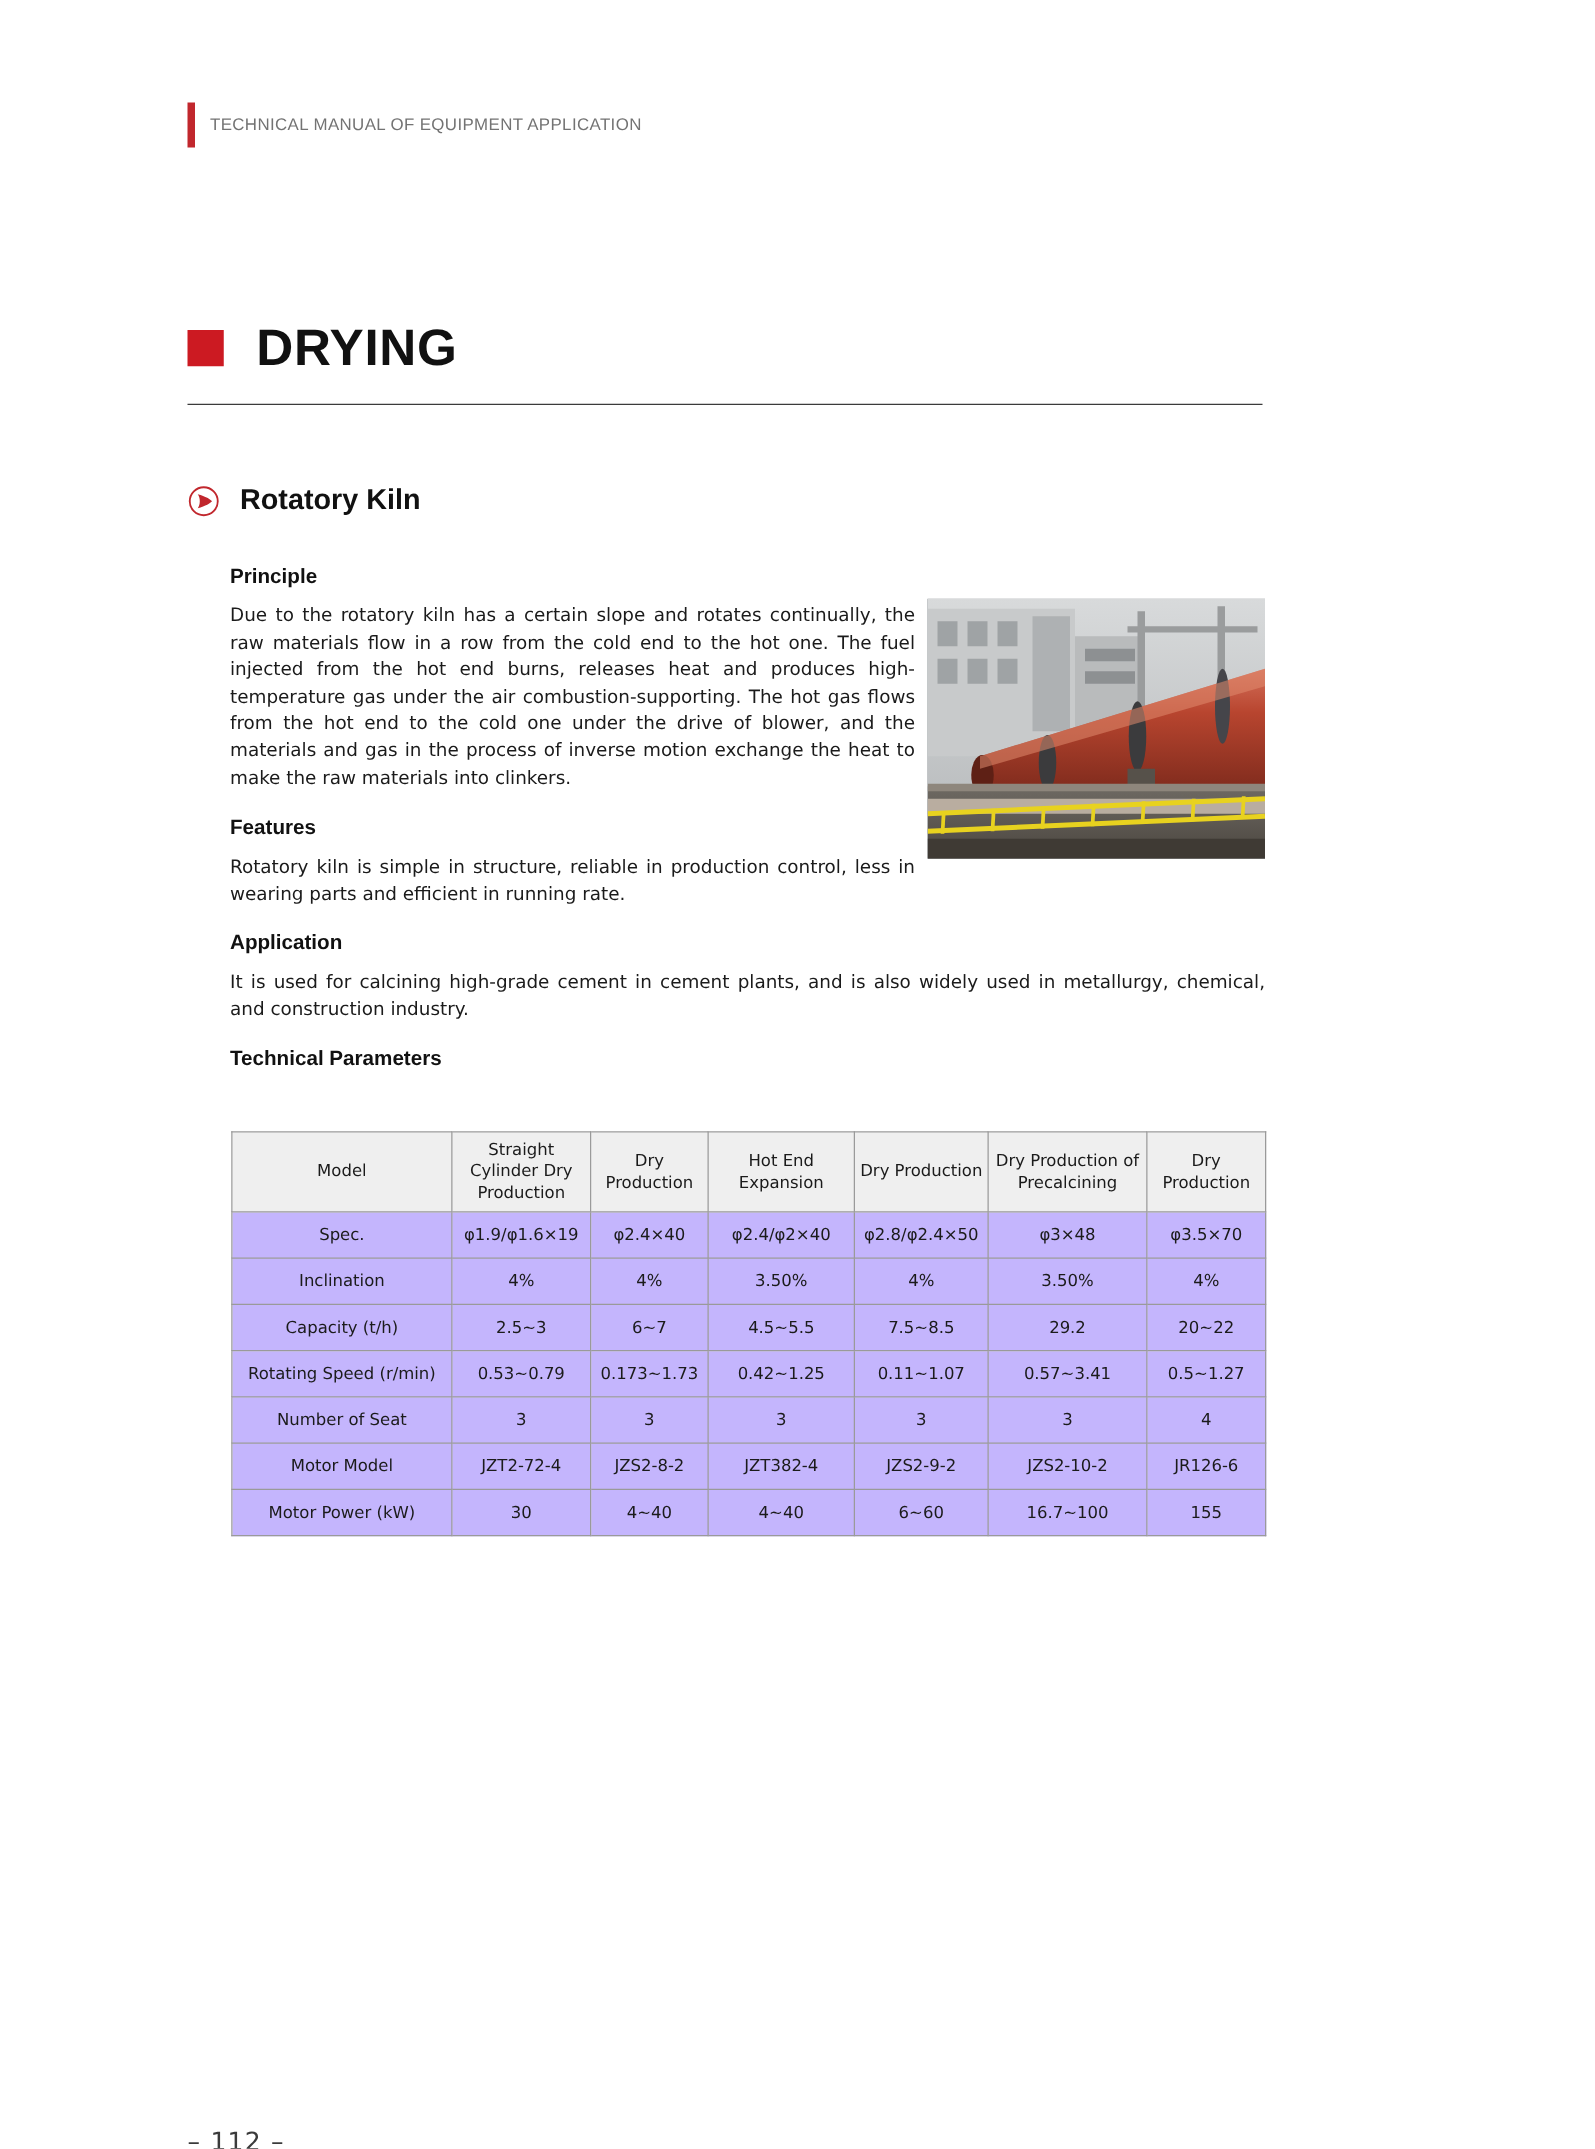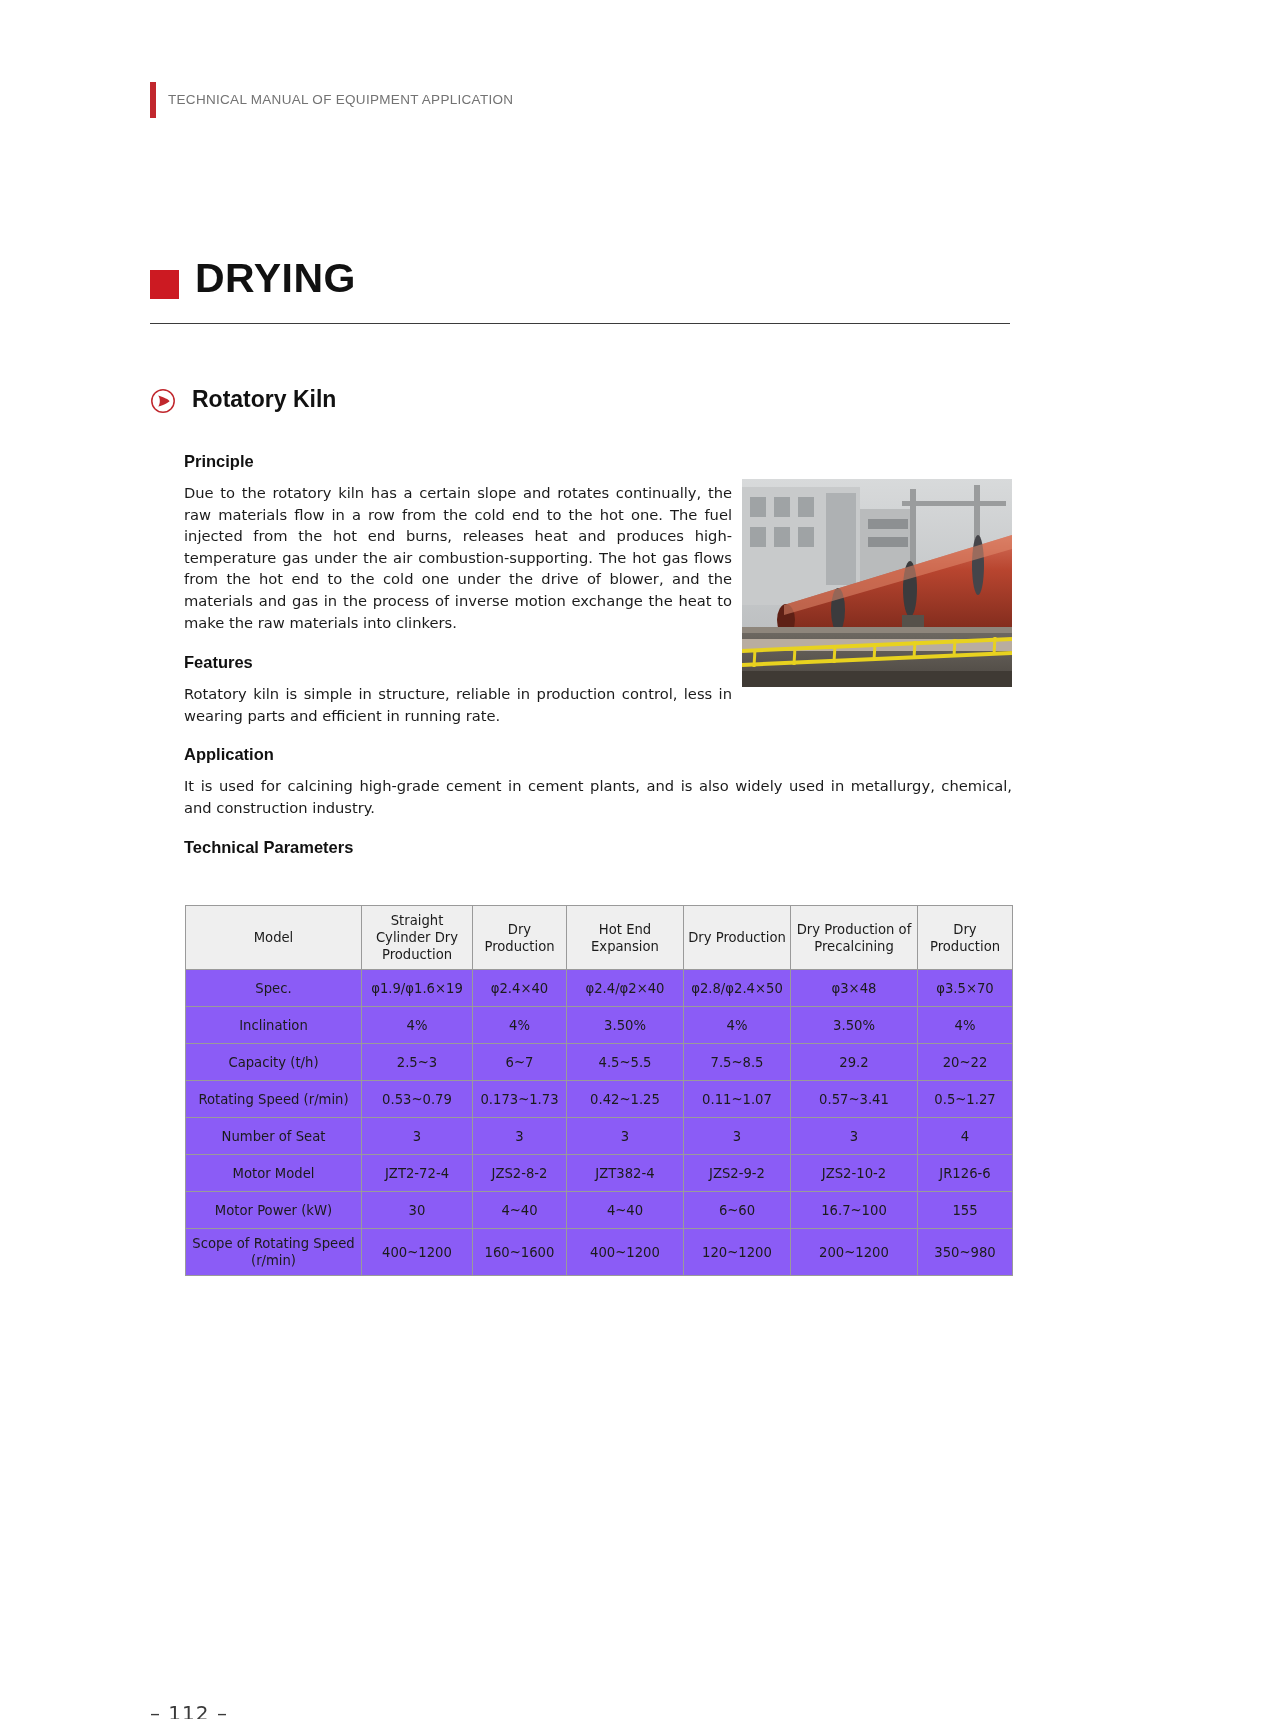--- a/index.html
+++ b/index.html
@@ -42,22 +42,22 @@
 
   
   .chapter-block {
     position: absolute;
     left: 150px;
     top: 258px;
     width: 860px;
   }
   .chapter-row {
     display: flex;
-    align-items: flex-end;
-    gap: 16px;
+    align-items: center;
+    gap: 26px;
   }
   .chapter-square {
     width: 29px;
     height: 29px;
     background: #cc1a22;
     flex: 0 0 auto;
   }
   .chapter-title {
     font-family: "Liberation Sans", sans-serif;
     font-size: 41px;
@@ -160,21 +160,21 @@
     padding: 6px 3px;
     line-height: 17px;
     font-weight: normal;
   }
   table.spec thead th {
     background: #efefef;
     height: 38px;
   }
   table.spec tbody td {
     height: 24px;
-    background: #8b5cf6;
+    background: #c4b5fd;
   }
   col.c0 { width: 176px; }
   col.c1 { width: 111px; }
   col.c2 { width: 94px; }
   col.c3 { width: 117px; }
   col.c4 { width: 107px; }
   col.c5 { width: 127px; }
   col.c6 { width: 95px; }
 
   
@@ -380,26 +380,17 @@
         </tr>
         <tr>
           <td>Motor Power (kW)</td>
           <td>30</td>
           <td>4~40</td>
           <td>4~40</td>
           <td>6~60</td>
           <td>16.7~100</td>
           <td>155</td>
         </tr>
-        <tr>
-          <td>Scope of Rotating Speed (r/min)</td>
-          <td>400~1200</td>
-          <td>160~1600</td>
-          <td>400~1200</td>
-          <td>120~1200</td>
-          <td>200~1200</td>
-          <td>350~980</td>
-        </tr>
       </tbody>
   </table>
 </div>
 
 <div class="page-footer">–  112  –</div>
 
 </body></html>

